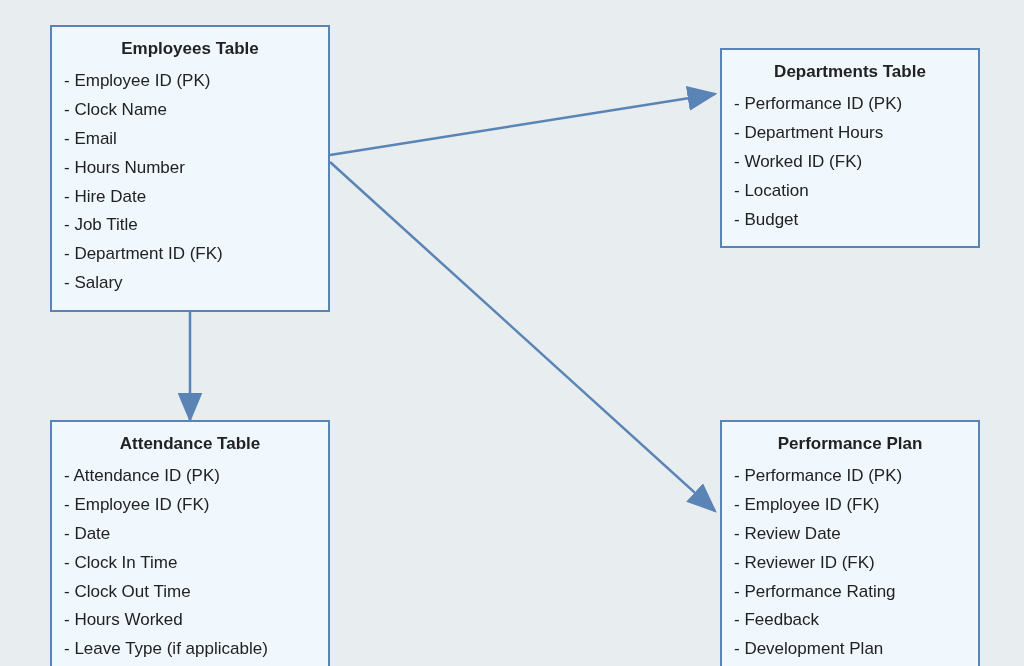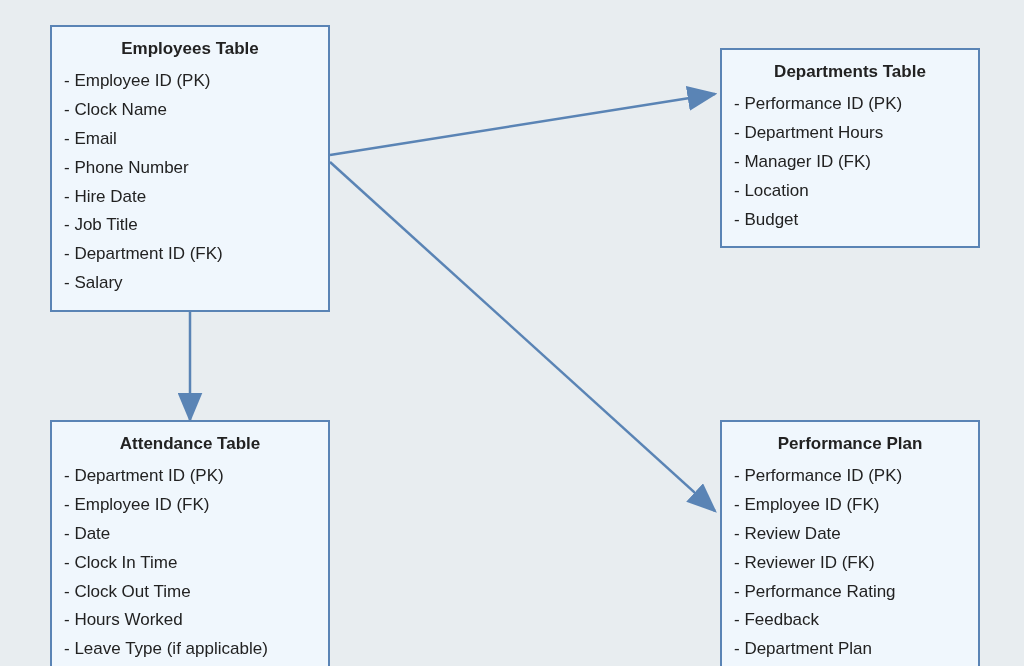--- a/index.html
+++ b/index.html
@@ -63,58 +63,58 @@
 
     <line x1="330" y1="162" x2="715" y2="511" stroke="#5a84b5" stroke-width="2.5" marker-end="url(#arrowhead)"></line>
   </svg>
 
   <div class="table-box" style="left:50px; top:25px; width:280px;">
     <div class="table-title">Employees Table</div>
     <div class="table-fields">
       <div>Employee ID (PK)</div>
       <div>Clock Name</div>
       <div>Email</div>
-      <div>Phone Number</div>
+      <div>Hours Number</div>
       <div>Hire Date</div>
       <div>Job Title</div>
       <div>Department ID (FK)</div>
       <div>Salary</div>
     </div>
   </div>
 
   <div class="table-box" style="left:720px; top:25px; width:260px;margin-top:23px;">
     <div class="table-title">Departments Table</div>
     <div class="table-fields">
       <div>Performance ID (PK)</div>
       <div>Department Hours</div>
-      <div>Manager ID (FK)</div>
+      <div>Worked ID (FK)</div>
       <div>Location</div>
       <div>Budget</div>
     </div>
   </div>
 
   <div class="table-box" style="left:50px; top:420px; width:280px;">
     <div class="table-title">Attendance Table</div>
     <div class="table-fields">
-      <div>Department ID (PK)</div>
+      <div>Attendance ID (PK)</div>
       <div>Employee ID (FK)</div>
       <div>Date</div>
       <div>Clock In Time</div>
       <div>Clock Out Time</div>
       <div>Hours Worked</div>
       <div>Leave Type (if applicable)</div>
     </div>
   </div>
 
   <div class="table-box" style="left:720px; top:420px; width:260px;">
     <div class="table-title">Performance Plan</div>
     <div class="table-fields">
       <div>Performance ID (PK)</div>
       <div>Employee ID (FK)</div>
       <div>Review Date</div>
       <div>Reviewer ID (FK)</div>
       <div>Performance Rating</div>
       <div>Feedback</div>
-      <div>Department Plan</div>
+      <div>Development Plan</div>
     </div>
   </div>
 
 </div>
 
 </body></html>

